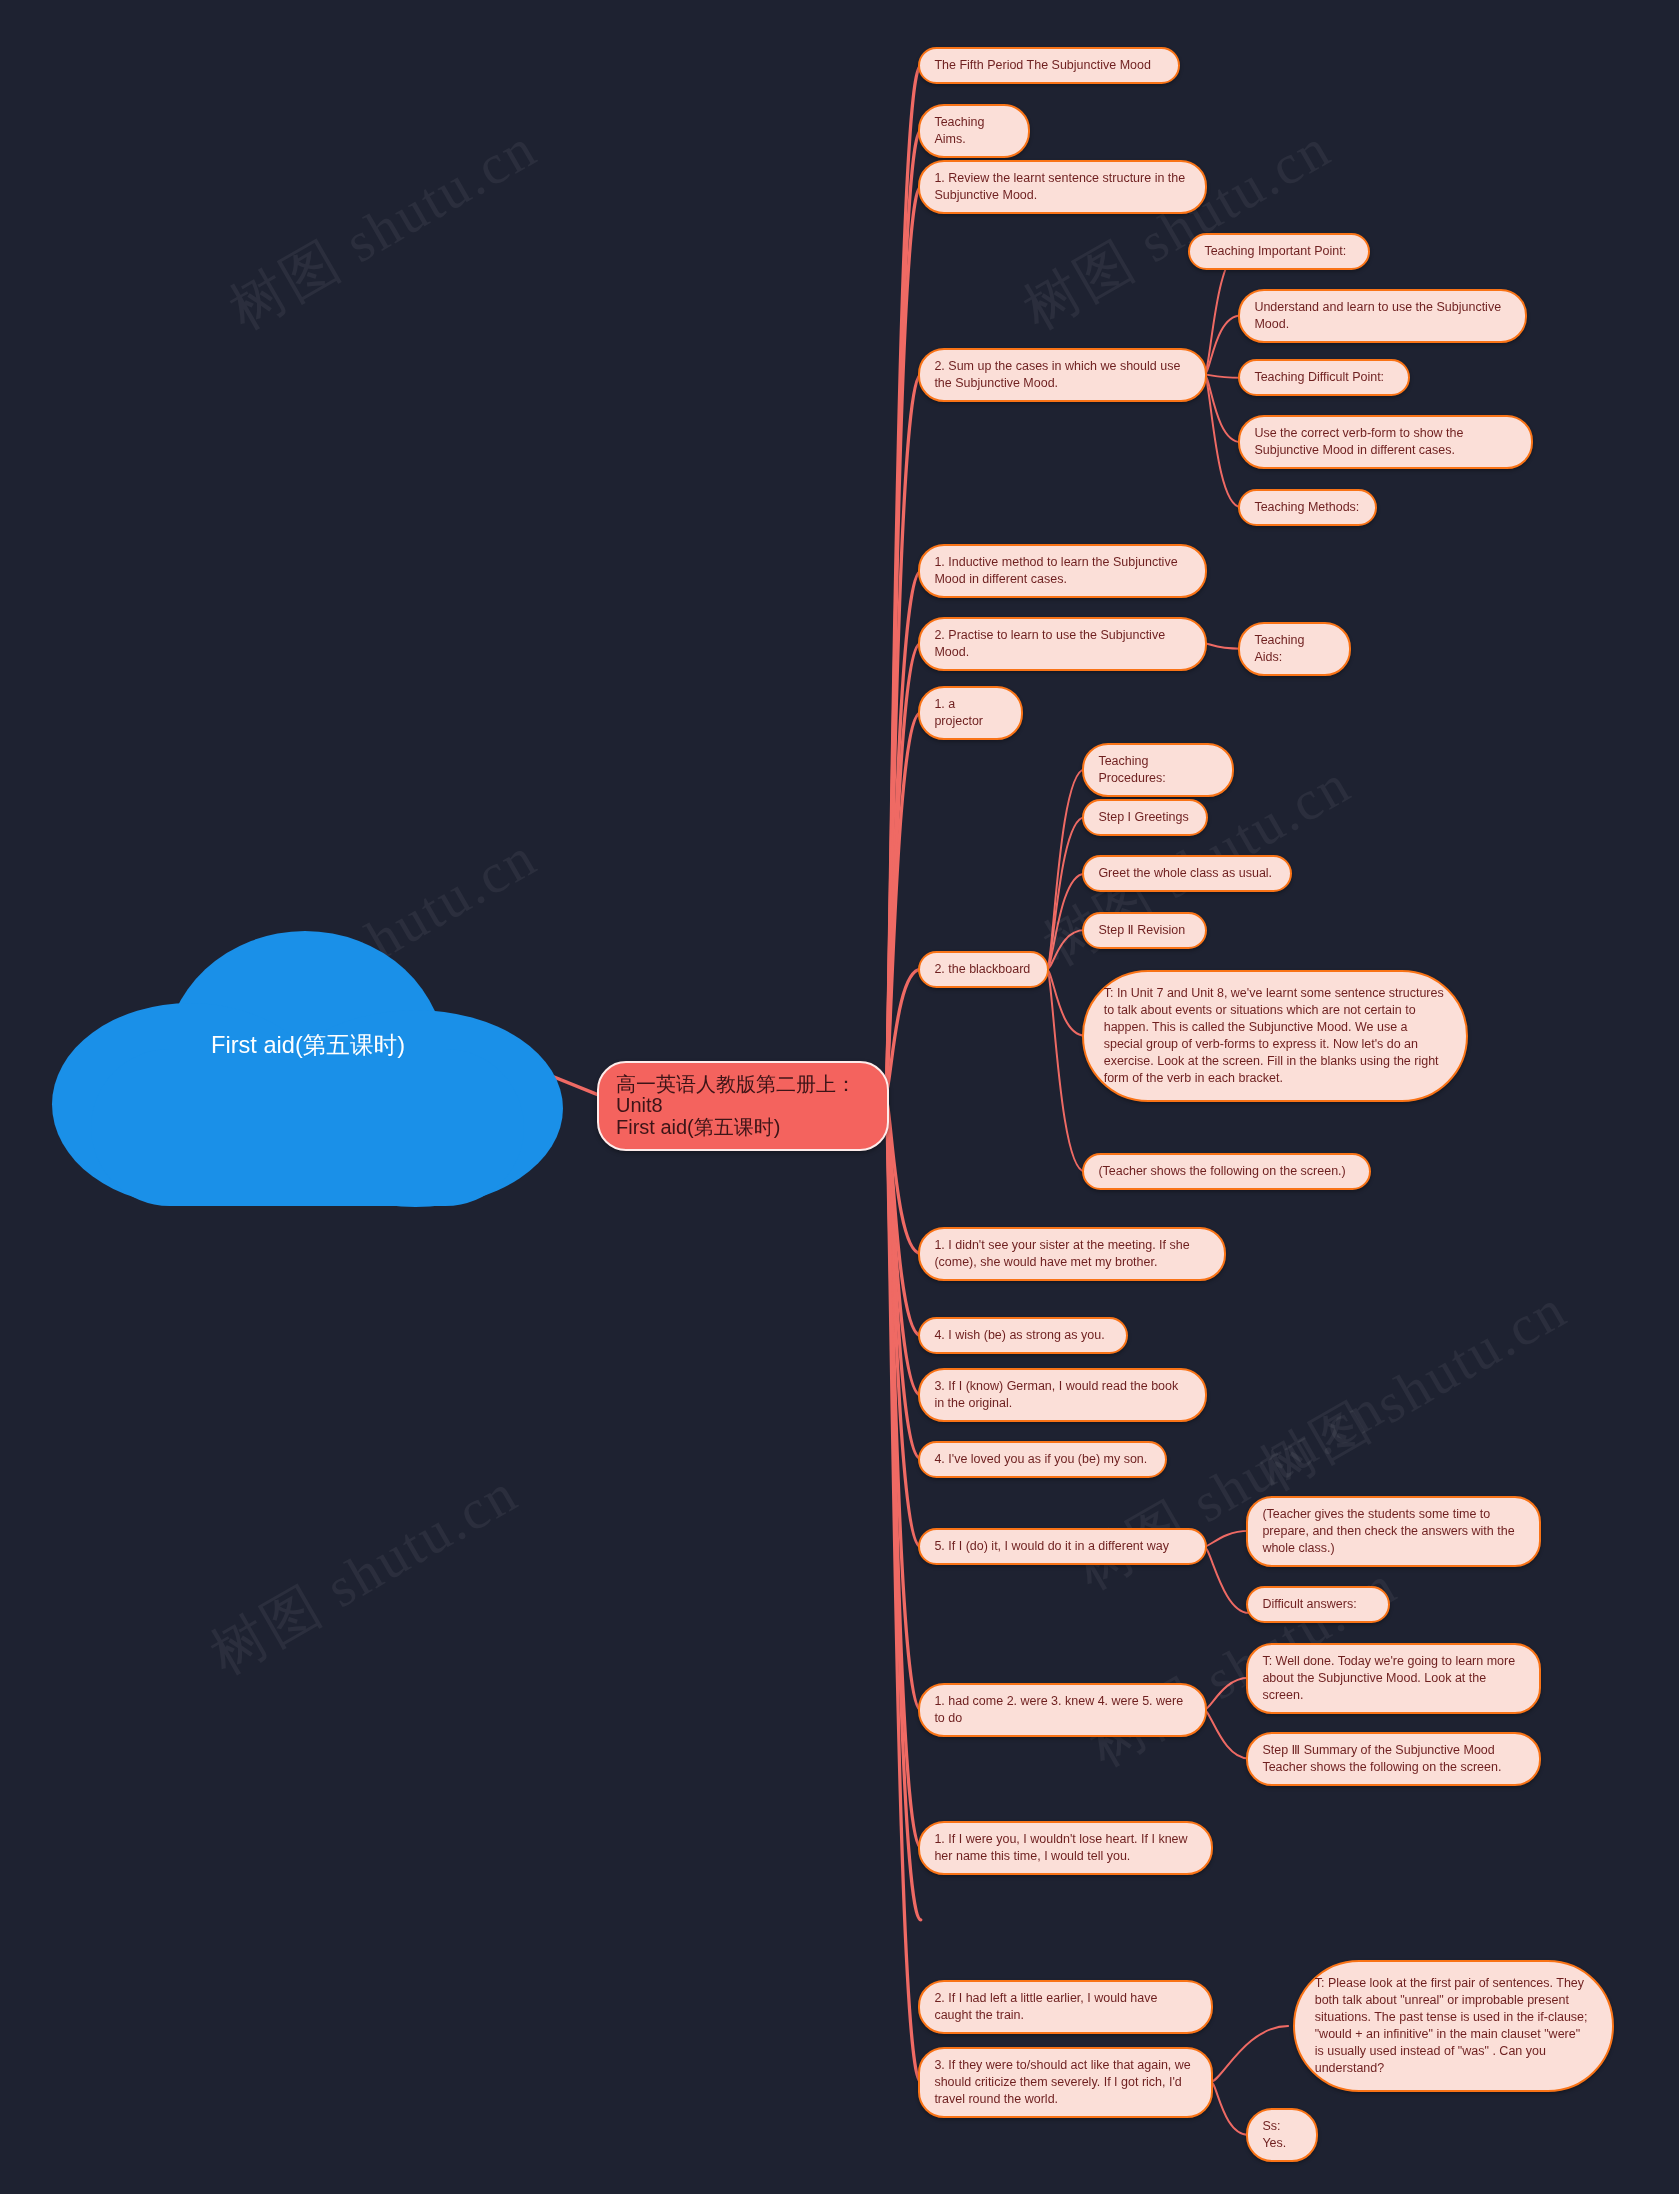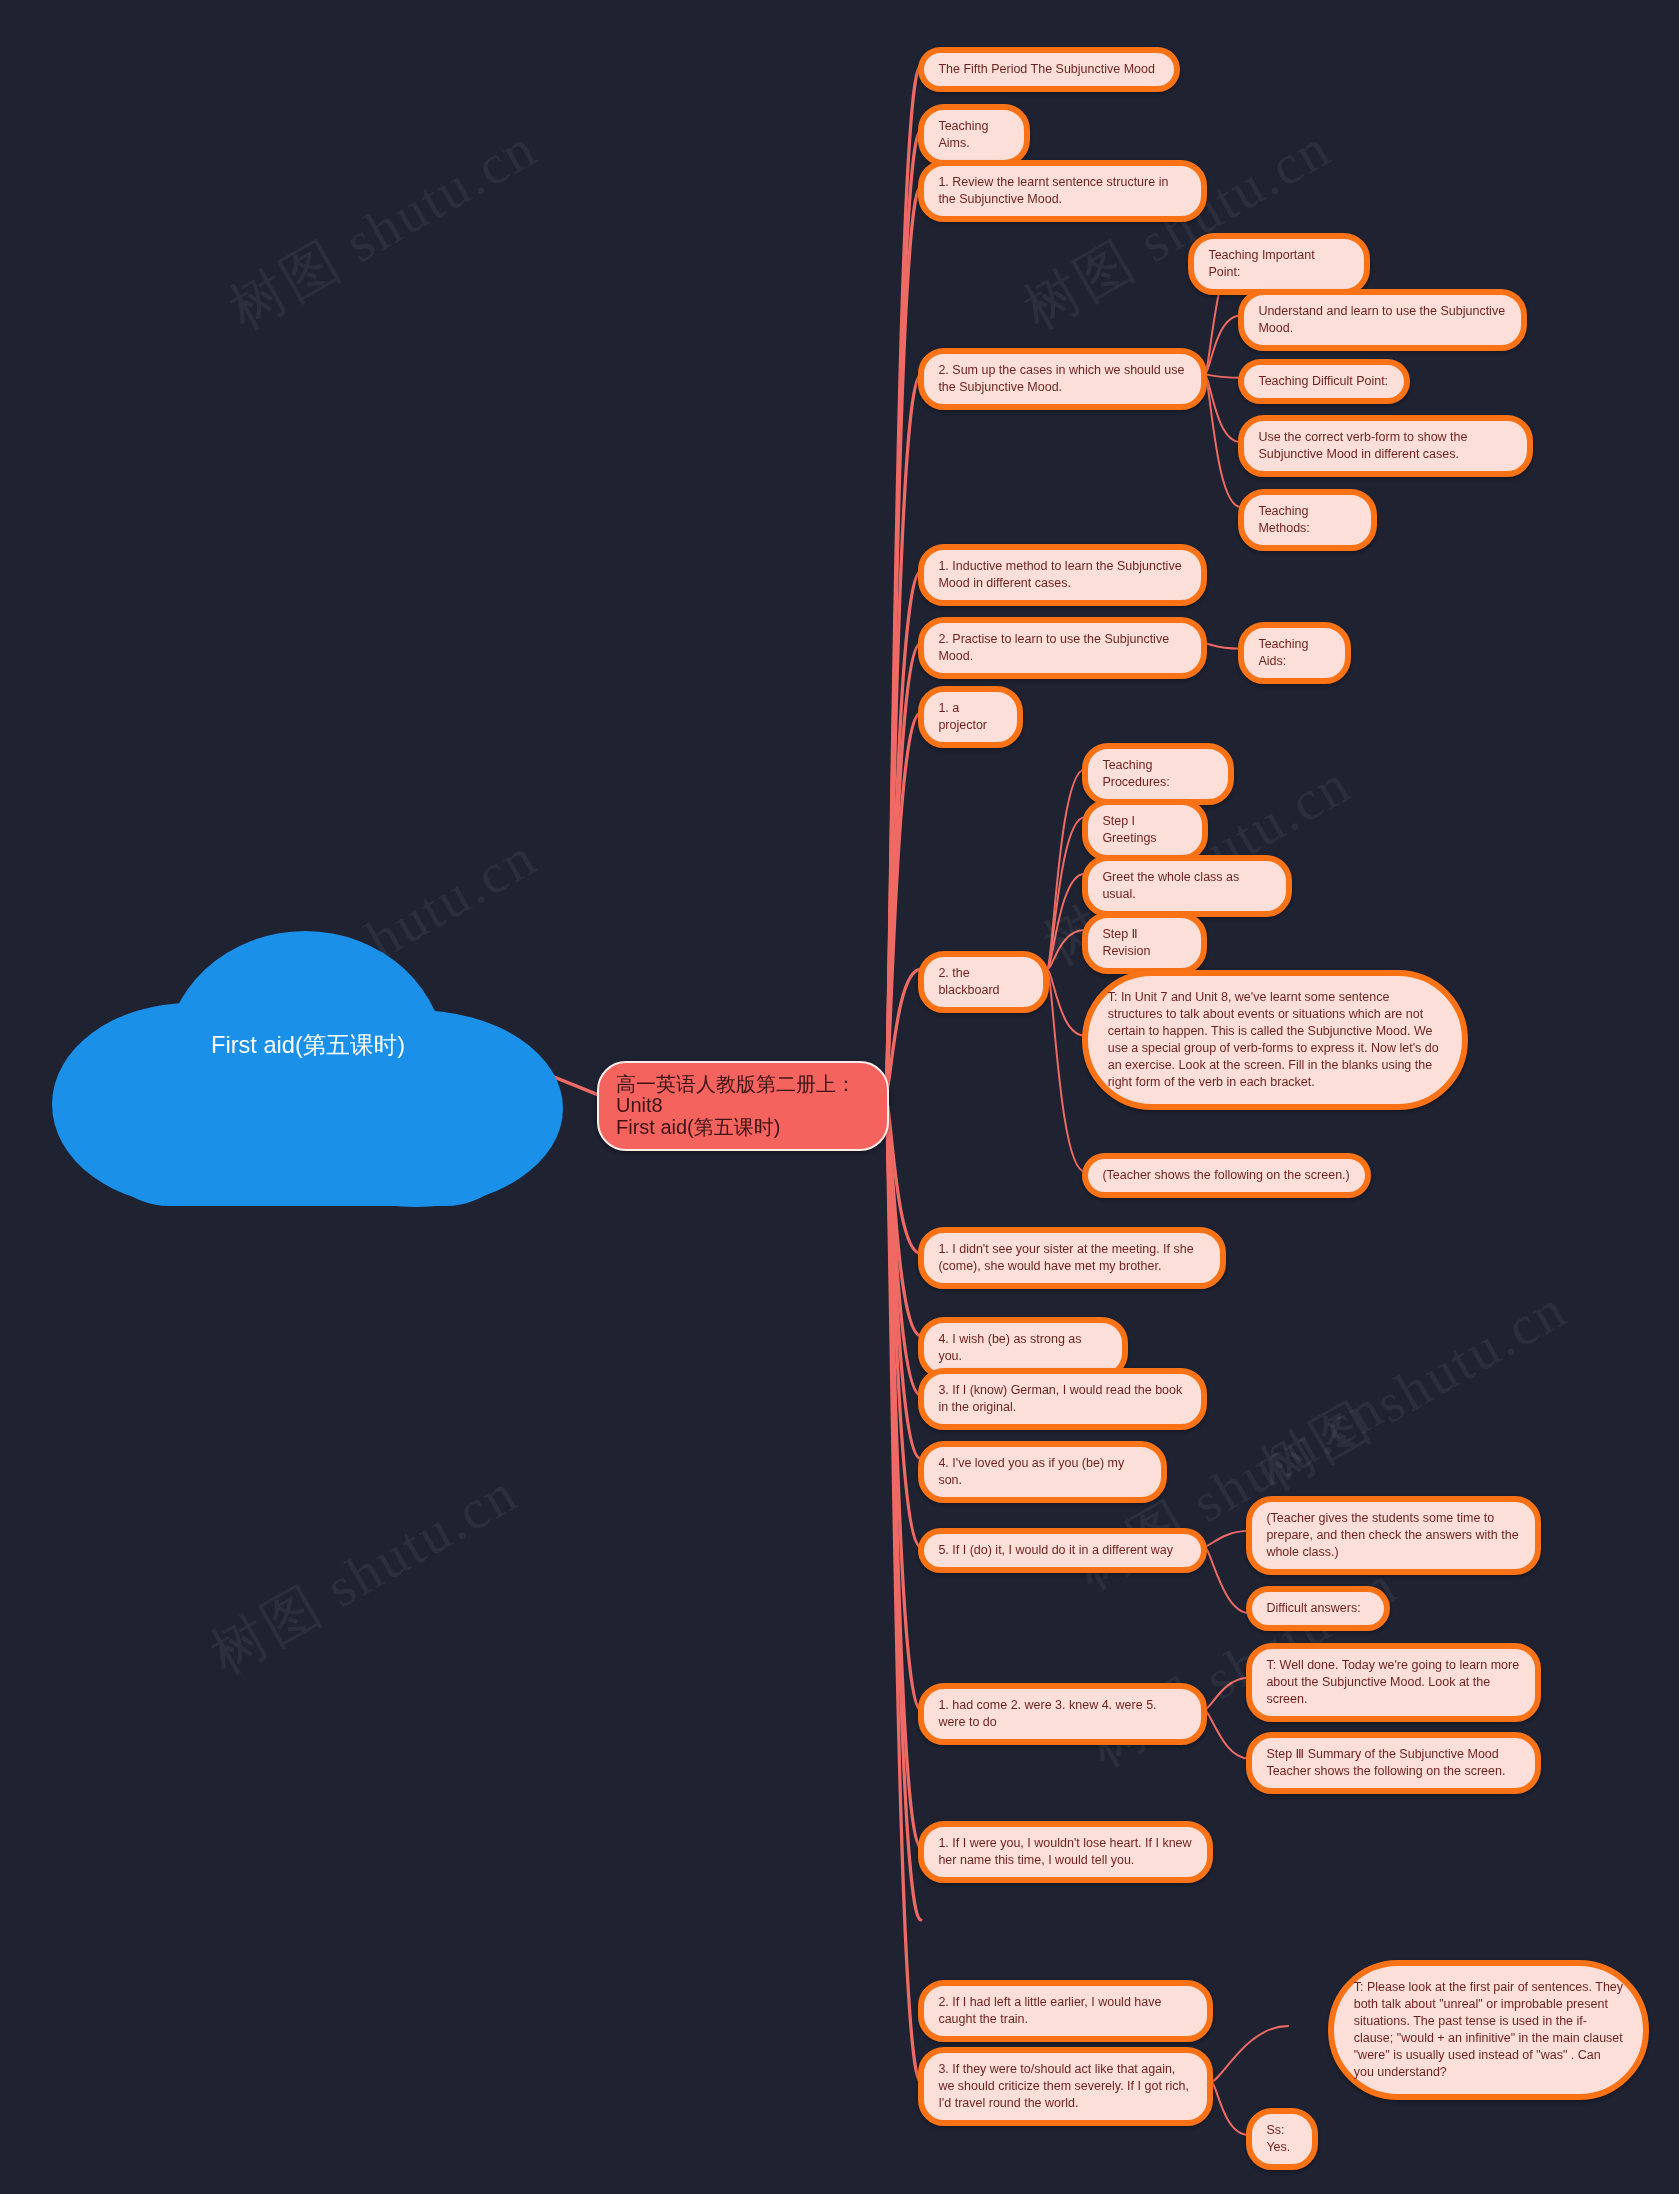--- a/index.html
+++ b/index.html
@@ -37,21 +37,21 @@
   .center-node{
     position:absolute;left:597px;top:1061px;width:292px;
     background:#f4635e;border:2px solid #fdeceb;border-radius:29px;
     box-sizing:border-box;padding:10.5px 17px;
     color:#3c1417;font-size:20px;line-height:21.6px;
     box-shadow:0 2px 4.6px rgba(0,0,0,.35);
   }
 
   
   .node{
-    position:absolute;background:#fbdfd8;border:6px solid #f97316;
+    position:absolute;background:#fbdfd8;border:2px solid #f97316;
     border-radius:26px;box-sizing:border-box;
     padding:7.9px 14.4px;color:#6e1f1f;font-size:12.5px;line-height:17px;
     box-shadow:0 2px 3.9px rgba(0,0,0,.30);
   }
   .node.big{border-radius:79px;padding:13px 19.7px;}
   .node.pill{border-radius:26px;}
 </style>
 </head>
 <body>
 
@@ -147,17 +147,17 @@
       <div class="node pill" id="n24" style="left: 918px; top: 1441px; width: 249px;"><span>4. I've loved you as if you (be) my son.</span></div>
       <div class="node pill" id="n25" style="left: 918px; top: 1528px; width: 289px;"><span>5. If I (do) it, I would do it in a different way</span></div>
       <div class="node pill" id="n26" style="left: 1246px; top: 1496px; width: 295px;"><span>(Teacher gives the students some time to prepare, and then check the answers with the whole class.)</span></div>
       <div class="node pill" id="n27" style="left: 1246px; top: 1586px; width: 144px;"><span>Difficult answers:</span></div>
       <div class="node pill" id="n28" style="left: 918px; top: 1683px; width: 289px;"><span>1. had come 2. were 3. knew 4. were 5. were to do</span></div>
       <div class="node pill" id="n29" style="left: 1246px; top: 1643px; width: 295px;"><span>T: Well done. Today we're going to learn more about the Subjunctive Mood. Look at the screen.</span></div>
       <div class="node pill" id="n30" style="left: 1246px; top: 1732px; width: 295px;"><span>Step Ⅲ Summary of the Subjunctive Mood Teacher shows the following on the screen.</span></div>
       <div class="node pill" id="n31" style="left: 918px; top: 1821px; width: 295px;"><span>1. If I were you, I wouldn't lose heart. If I knew her name this time, I would tell you.</span></div>
       <div class="node pill" id="n32" style="left: 918px; top: 1980px; width: 295px;"><span>2. If I had left a little earlier, I would have caught the train.</span></div>
       <div class="node pill" id="n33" style="left: 918px; top: 2047px; width: 295px;"><span>3. If they were to/should act like that again, we should criticize them severely. If I got rich, I'd travel round the world.</span></div>
-      <div class="node big" id="n34" style="left: 1328px; top: 1960px; width: 321px;"><span>T: Please look at the first pair of sentences. They both talk about "unreal" or improbable present situations. The past tense is used in the if-clause; "would + an infinitive" in the main clauset "were" is usually used instead of "was" . Can you understand?</span></div>
+      <div class="node big" id="n34" style="left: 1293px; top: 1960px; width: 321px;"><span>T: Please look at the first pair of sentences. They both talk about "unreal" or improbable present situations. The past tense is used in the if-clause; "would + an infinitive" in the main clauset "were" is usually used instead of "was" . Can you understand?</span></div>
       <div class="node pill" id="n35" style="left: 1246px; top: 2108px; width: 72px;"><span>Ss: Yes.</span></div>
     </div>
 </div>
 
 
 </body></html>

